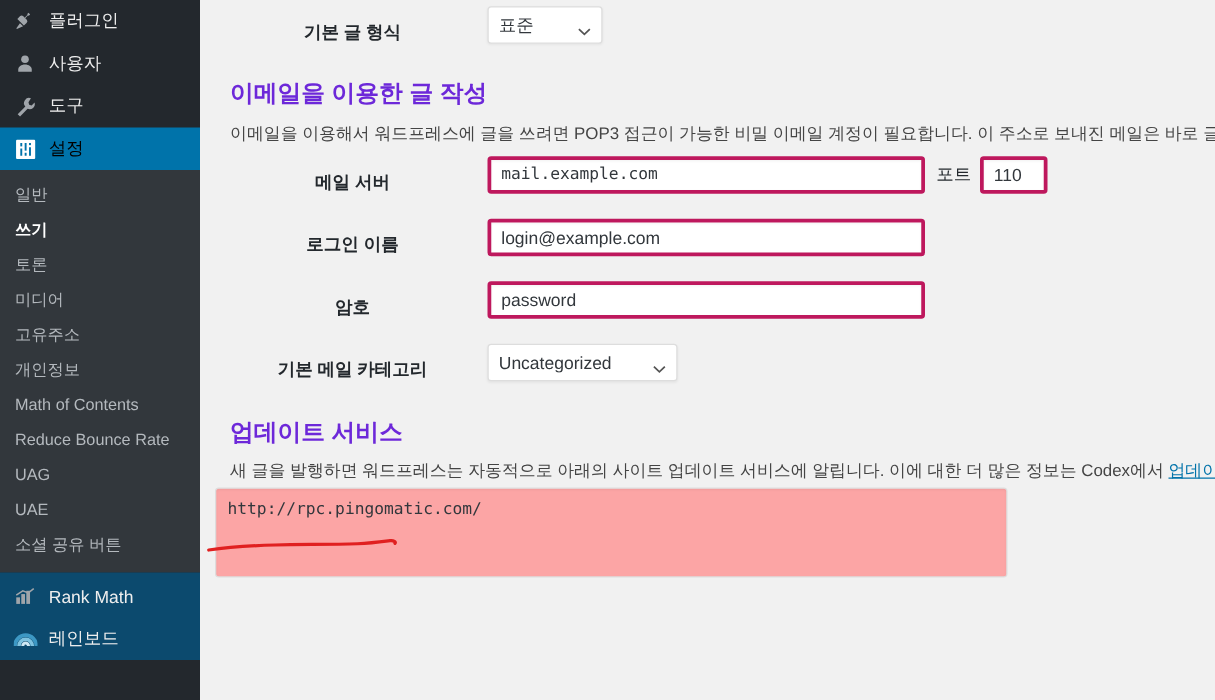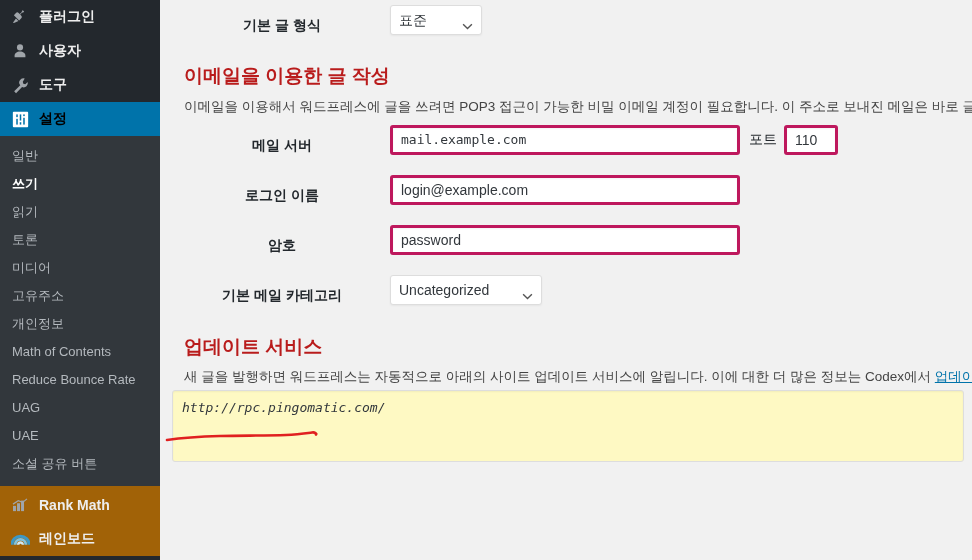--- a/index.html
+++ b/index.html
@@ -19,21 +19,21 @@
     background: #23282d;
     overflow: hidden;
   }
   .menu-top { background: #23282d; }
   .menu-item {
     display: flex; align-items: center;
     height: 34px;
     padding-left: 10px;
     color: #eee;
     font-size: 14px;
-    font-weight: 700;
+    font-weight: 400;
     white-space: nowrap;
   }
   .menu-item .ico {
     width: 20px; height: 20px;
     margin-right: 9px;
     display: flex; align-items: center; justify-content: center;
     flex: 0 0 20px;
   }
   .menu-item .ico svg { display: block; }
   .menu-item.active {
@@ -47,21 +47,21 @@
     padding: 5px 0 5px 12px;
     font-size: 13px;
     color: #b4b9be;
     white-space: nowrap;
     line-height: 18px;
   }
   .submenu-item.current {
     color: #fff;
     font-weight: 700;
   }
-  .menu-bottom { background: #a16207; padding-top: 2px; }
+  .menu-bottom { background: #0c4a6e; padding-top: 2px; }
 
   
   #content {
     position: absolute;
     left: 160px; top: 0;
     width: 812px; height: 560px;
     background: #f1f1f1;
     overflow: hidden;
   }
   .inner { padding: 0 0 0 12px; position: relative; }
@@ -78,21 +78,21 @@
     line-height: 1.3;
   }
   table.form-table td {
     vertical-align: middle;
     padding: 4px 10px 14px 0;
   }
 
   .sec-head {
     font-size: 19px;
     font-weight: 700;
-    color: #b91c1c;
+    color: #6d28d9;
     margin: 14px 4px 8px 12px;
     line-height: 1.3;
   }
   .sec-desc {
     font-size: 13.5px;
     color: #444;
     margin: 0 0 2px 12px;
     line-height: 1.55;
     white-space: nowrap;
   }
@@ -130,34 +130,33 @@
   }
   .sel-wrap { position: relative; display: inline-block; }
   .sel-wrap .chev {
     position: absolute; right: 9px; top: 11px;
     pointer-events: none;
   }
   .sel-narrow { width: 92px; }
   .sel-mid { width: 152px; }
 
   textarea.ta {
-    width: 792px;
+    width: 634px;
     height: 72px;
     border: 1px solid #ddd;
     border-radius: 3px;
-    background: #fef9c3;
+    background: #fca5a5;
     font-family: "DejaVu Sans Mono", "Liberation Mono", monospace;
     font-size: 13px;
     color: #32373c;
     padding: 7px 9px;
     resize: none;
     outline: none;
     box-shadow: 0 1px 2px rgba(0,0,0,.05) inset;
     line-height: 1.5;
-    font-style: italic;
   }
 
   .annot {
     position: absolute;
     pointer-events: none;
   }
 </style>
 </head>
 <body>
 
@@ -209,21 +208,20 @@
         </span>
         <span>설정</span>
 
       </div>
 
     </div>
 
     <div class="submenu">
       <span class="submenu-item">일반</span>
       <span class="submenu-item current">쓰기</span>
-      <span class="submenu-item">읽기</span>
       <span class="submenu-item">토론</span>
       <span class="submenu-item">미디어</span>
       <span class="submenu-item">고유주소</span>
       <span class="submenu-item">개인정보</span>
       <span class="submenu-item">Math of Contents</span>
       <span class="submenu-item">Reduce Bounce Rate</span>
       <span class="submenu-item">UAG</span>
       <span class="submenu-item">UAE</span>
       <span class="submenu-item">소셜 공유 버튼</span>
     </div>

